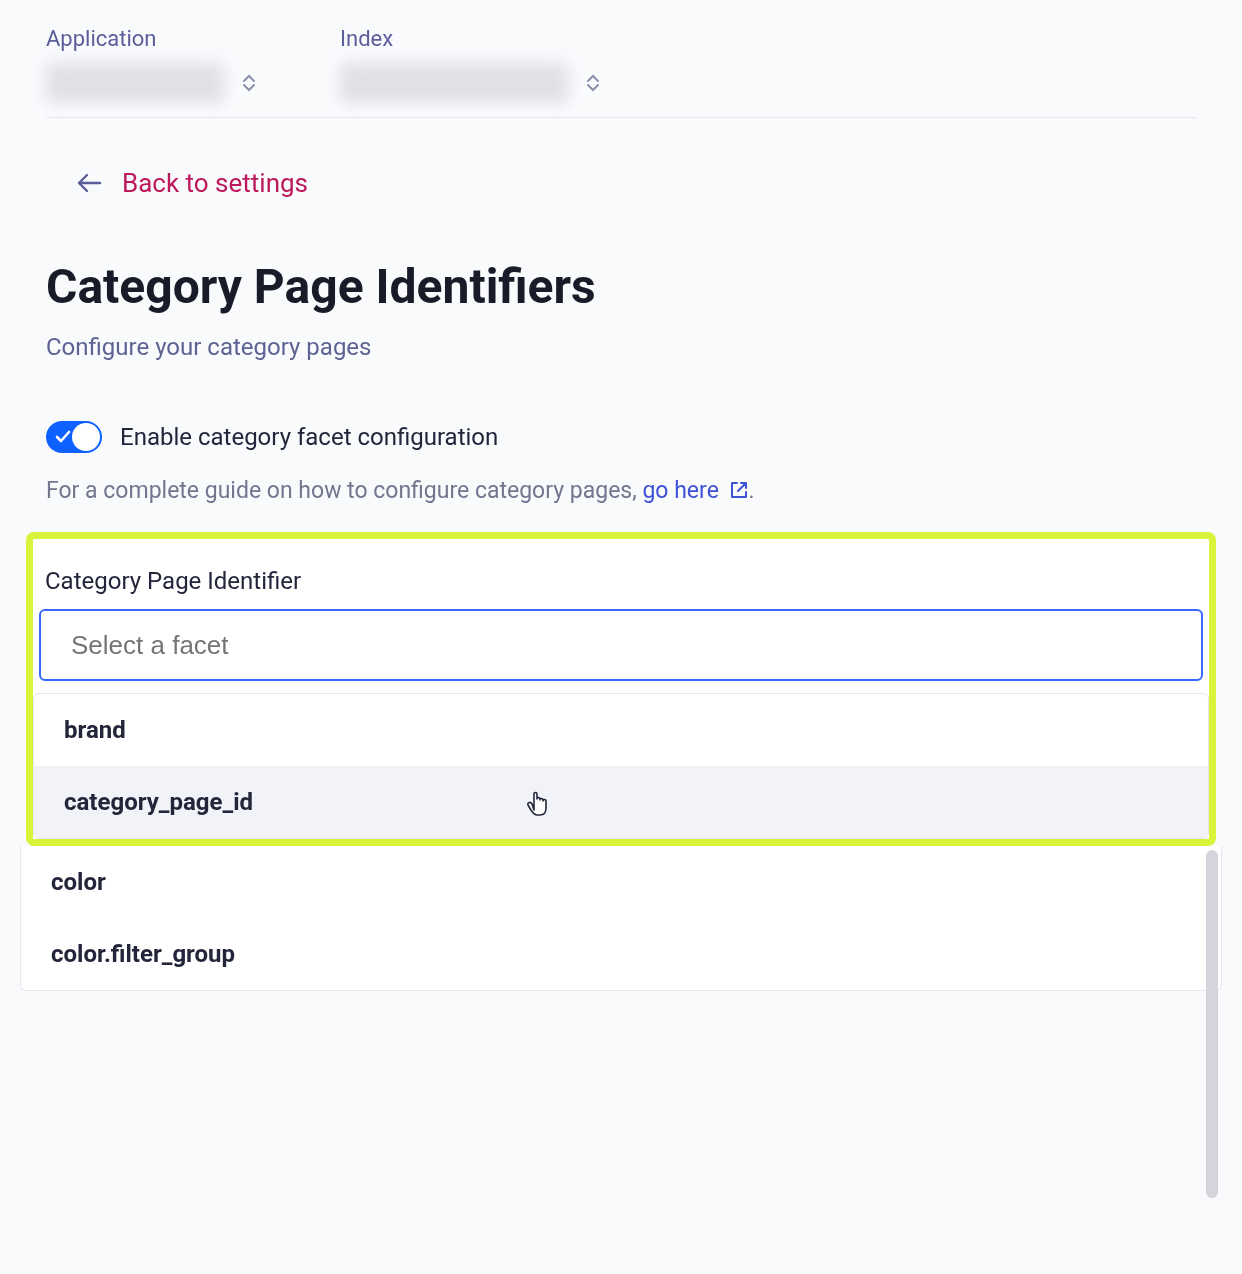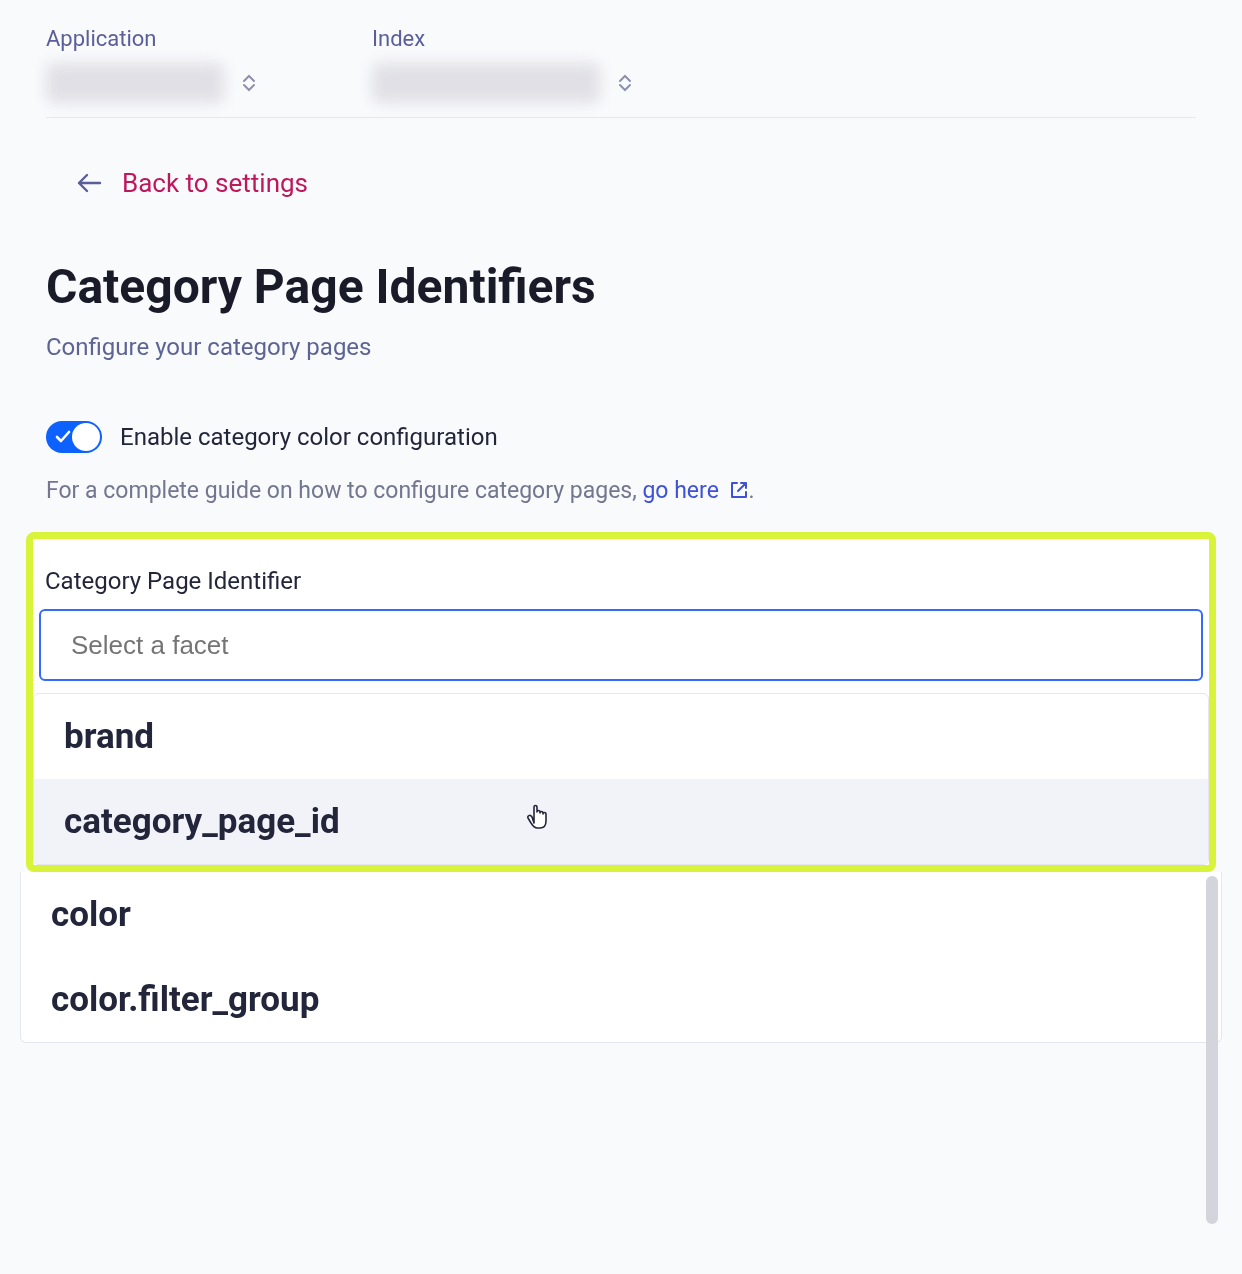--- a/index.html
+++ b/index.html
@@ -5,21 +5,21 @@
   * { box-sizing: border-box; margin: 0; padding: 0; }
   body {
     font-family: -apple-system, BlinkMacSystemFont, "Segoe UI", Roboto, Helvetica, Arial, sans-serif;
     background: #f9fafc;
     width: 1242px;
     height: 1274px;
     position: relative;
     color: #23263b;
   }
   .page { padding: 26px 46px 0 46px; }
-  .top-row { display: flex; gap: 116px; margin-bottom: 14px; align-items: flex-end; }
+  .top-row { display: flex; gap: 84px; margin-bottom: 14px; align-items: flex-end; }
   .selector-group { display: flex; flex-direction: column; }
   .selector-label { color: #5a5e9a; font-size: 22px; margin-bottom: 12px; }
   .selector-body { display: flex; align-items: center; gap: 18px; }
   .blurred {
     width: 178px; height: 40px; border-radius: 8px;
     background: #e0e0e6; filter: blur(7px);
   }
   .blurred.wide { width: 228px; }
   .stepper { display: flex; flex-direction: column; gap: 0px; color: #9699b8; }
   .stepper svg { display: block; }
@@ -49,21 +49,21 @@
   }
   .dropdown {
     background: #fff;
     border: 1px solid #e5e6ee;
     border-radius: 6px;
     margin-top: 12px;
     margin-left: -6px; margin-right: -6px;
     position: relative;
   }
   .option {
-    font-size: 35px; font-weight: 700; color: #23263b;
+    font-size: 24px; font-weight: 700; color: #23263b;
     padding: 22px 30px;
   }
   .option.hovered { background: #f2f3f9; position: relative; }
   .cursor {
     position: absolute; left: 490px; top: 18px; width: 28px; height: 34px;
   }
   .scrollbar {
     position: absolute; right: 3px; top: 4px; width: 12px; height: 348px;
     background: #d3d4dc; border-radius: 8px;
   }
@@ -117,21 +117,21 @@
   <h1 class="title">Category Page Identifiers</h1>
   <div class="subtitle">Configure your category pages</div>
 
   <div class="toggle-row">
     <div class="switch">
       <svg class="switch-check" width="16" height="16" viewBox="0 0 16 16">
         <path d="M2 8 L6 12 L14 3" stroke="#fff" stroke-width="2.6" fill="none" stroke-linecap="round" stroke-linejoin="round"></path>
       </svg>
       <div class="switch-knob"></div>
     </div>
-    <div class="toggle-label">Enable category color configuration</div>
+    <div class="toggle-label">Enable category facet configuration</div>
   </div>
 
   <div class="help-row">
     <span>For a complete guide on how to configure category pages, </span><a href="#"><span>go here</span>
       <svg width="20" height="20" viewBox="0 0 20 20" style="vertical-align:-2px;margin-left:4px">
         <path d="M8 3 H3 V17 H17 V12 M12 3 H17 V8 M17 3 L9 11" stroke="#3f51d4" stroke-width="2" fill="none" stroke-linecap="round" stroke-linejoin="round"></path>
       </svg></a><span>.</span>
   </div>
 
   <div class="highlight-wrap">

